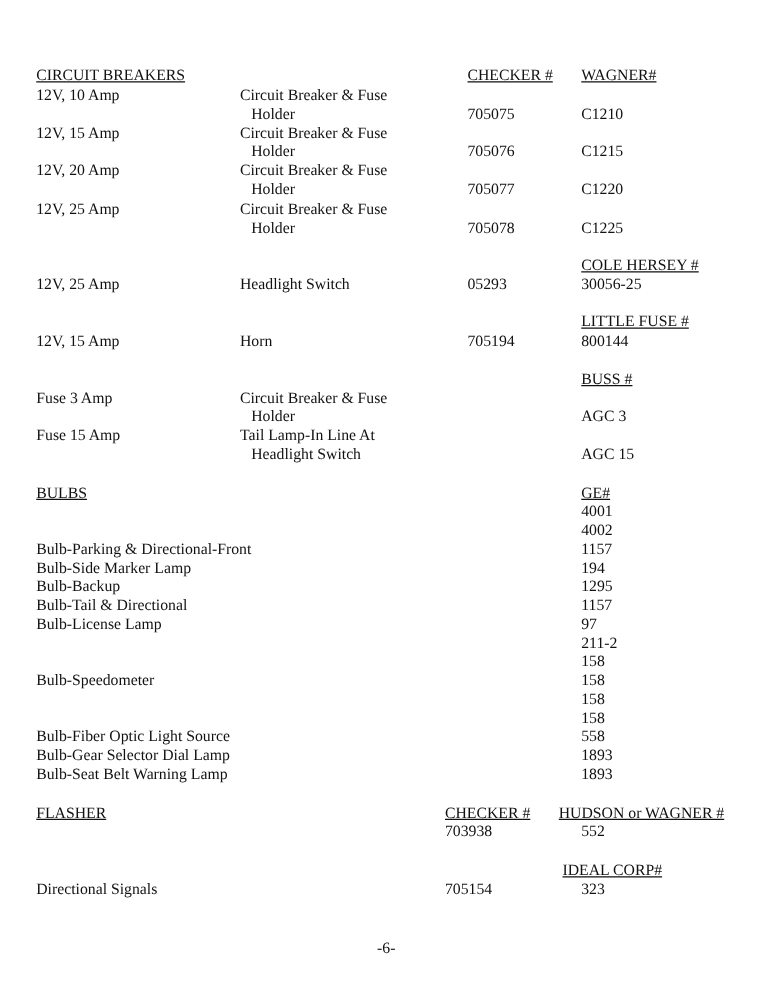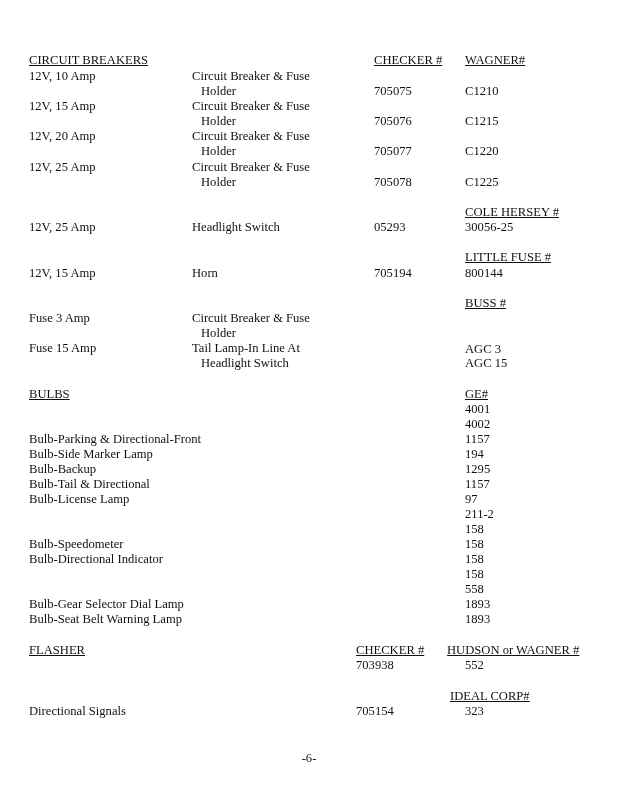--- a/index.html
+++ b/index.html
@@ -52,21 +52,21 @@
   <span class="t u" style="left:465px;top:250px">LITTLE FUSE #</span>
   <span class="t" style="left:29px;top:266px">12V, 15 Amp</span>
   <span class="t" style="left:192px;top:266px">Horn</span>
   <span class="t" style="left:374px;top:266px">705194</span>
   <span class="t" style="left:465px;top:266px">800144</span>
 
   <span class="t u" style="left:465px;top:296px">BUSS #</span>
   <span class="t" style="left:29px;top:311px">Fuse 3 Amp</span>
   <span class="t" style="left:192px;top:311px">Circuit Breaker &amp; Fuse</span>
   <span class="t" style="left:201px;top:326px">Holder</span>
-  <span class="t" style="left:465px;top:342px">AGC 3</span>
+  <span class="t" style="left:465px;top:326px">AGC 3</span>
 
   <span class="t" style="left:29px;top:341px">Fuse 15 Amp</span>
   <span class="t" style="left:192px;top:341px">Tail Lamp-In Line At</span>
   <span class="t" style="left:201px;top:356px">Headlight Switch</span>
   <span class="t" style="left:465px;top:356px">AGC 15</span>
 
   <span class="t u" style="left:29px;top:387px">BULBS</span>
   <span class="t u" style="left:465px;top:387px">GE#</span>
 
   <span class="t" style="left:465px;top:402px">4001</span>
@@ -78,23 +78,23 @@
   <span class="t" style="left:29px;top:462px">Bulb-Backup</span>
   <span class="t" style="left:465px;top:462px">1295</span>
   <span class="t" style="left:29px;top:477px">Bulb-Tail &amp; Directional</span>
   <span class="t" style="left:465px;top:477px">1157</span>
   <span class="t" style="left:29px;top:492px">Bulb-License Lamp</span>
   <span class="t" style="left:465px;top:492px">97</span>
   <span class="t" style="left:465px;top:507px">211-2</span>
   <span class="t" style="left:465px;top:522px">158</span>
   <span class="t" style="left:29px;top:537px">Bulb-Speedometer</span>
   <span class="t" style="left:465px;top:537px">158</span>
-  <span class="t" style="left:29px;top:552px">Bulb-Directional Indicator</span>
   <span class="t" style="left:465px;top:552px">158</span>
   <span class="t" style="left:465px;top:567px">158</span>
+  <span class="t" style="left:29px;top:582px">Bulb-Fiber Optic Light Source</span>
   <span class="t" style="left:465px;top:582px">558</span>
   <span class="t" style="left:29px;top:597px">Bulb-Gear Selector Dial Lamp</span>
   <span class="t" style="left:465px;top:597px">1893</span>
   <span class="t" style="left:29px;top:612px">Bulb-Seat Belt Warning Lamp</span>
   <span class="t" style="left:465px;top:612px">1893</span>
 
   <span class="t u" style="left:29px;top:643px">FLASHER</span>
   <span class="t u" style="left:356px;top:643px">CHECKER #</span>
   <span class="t u" style="left:447px;top:643px">HUDSON or WAGNER #</span>
 

